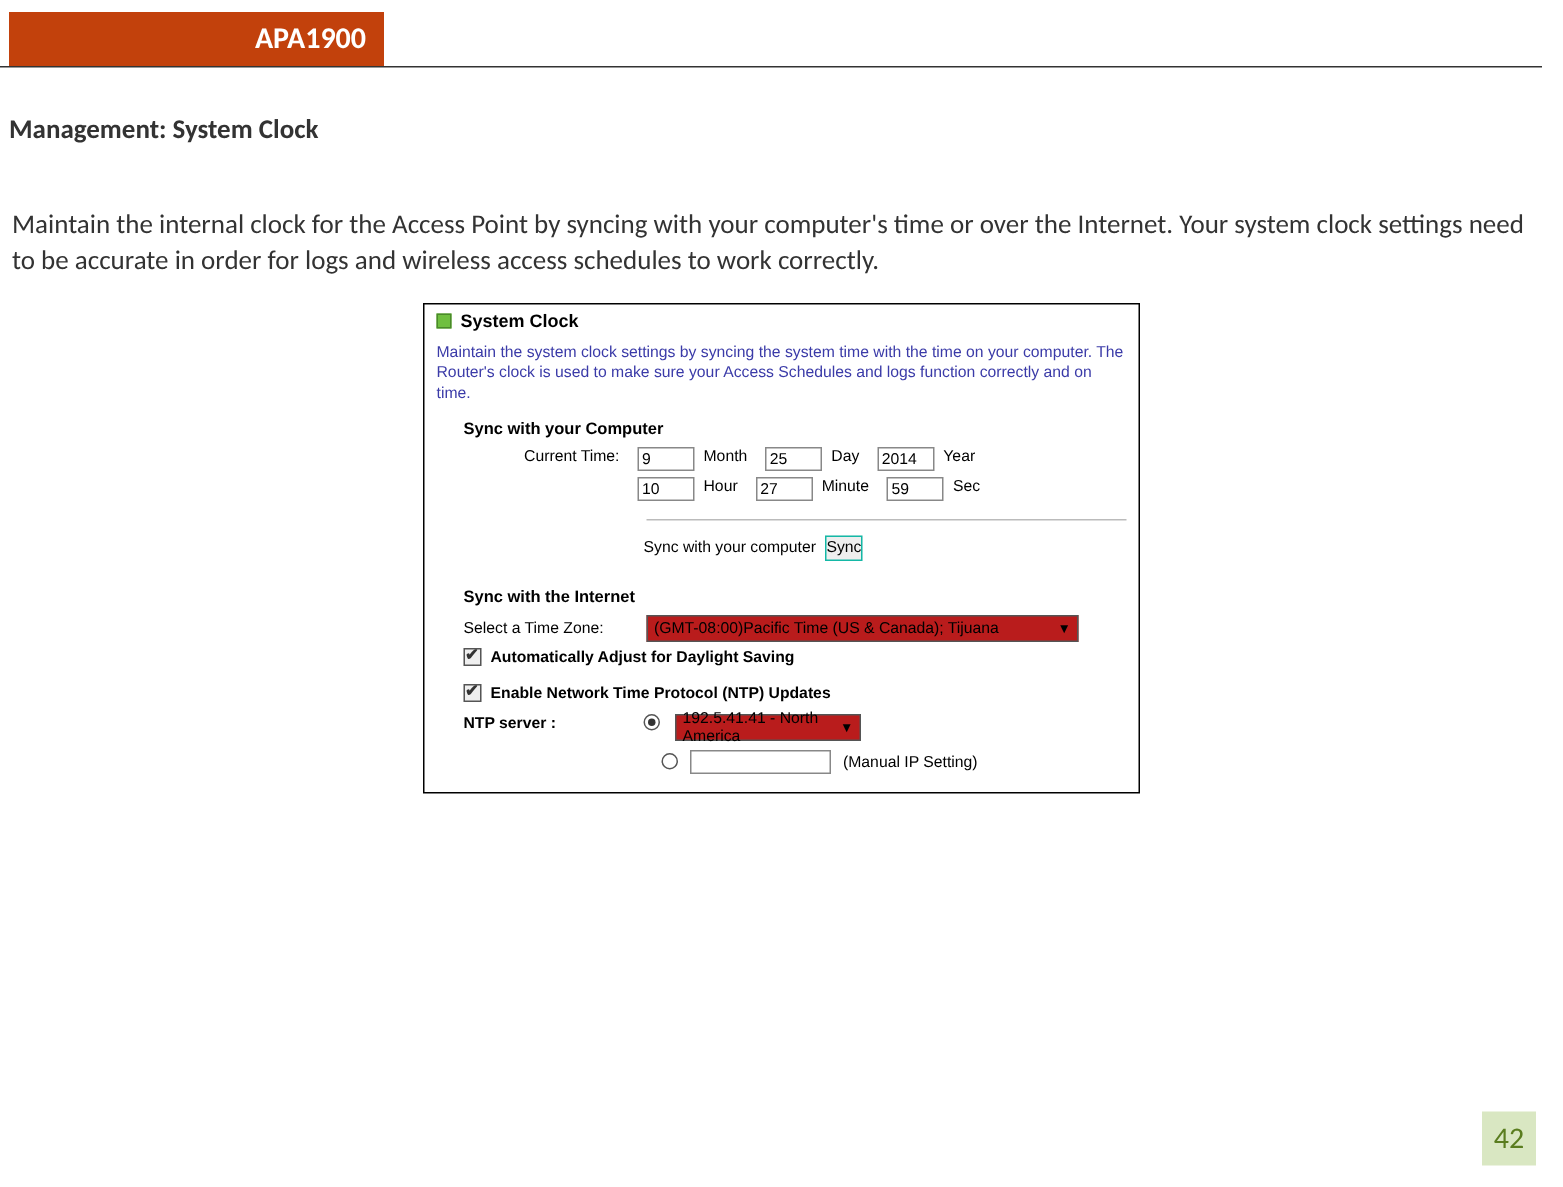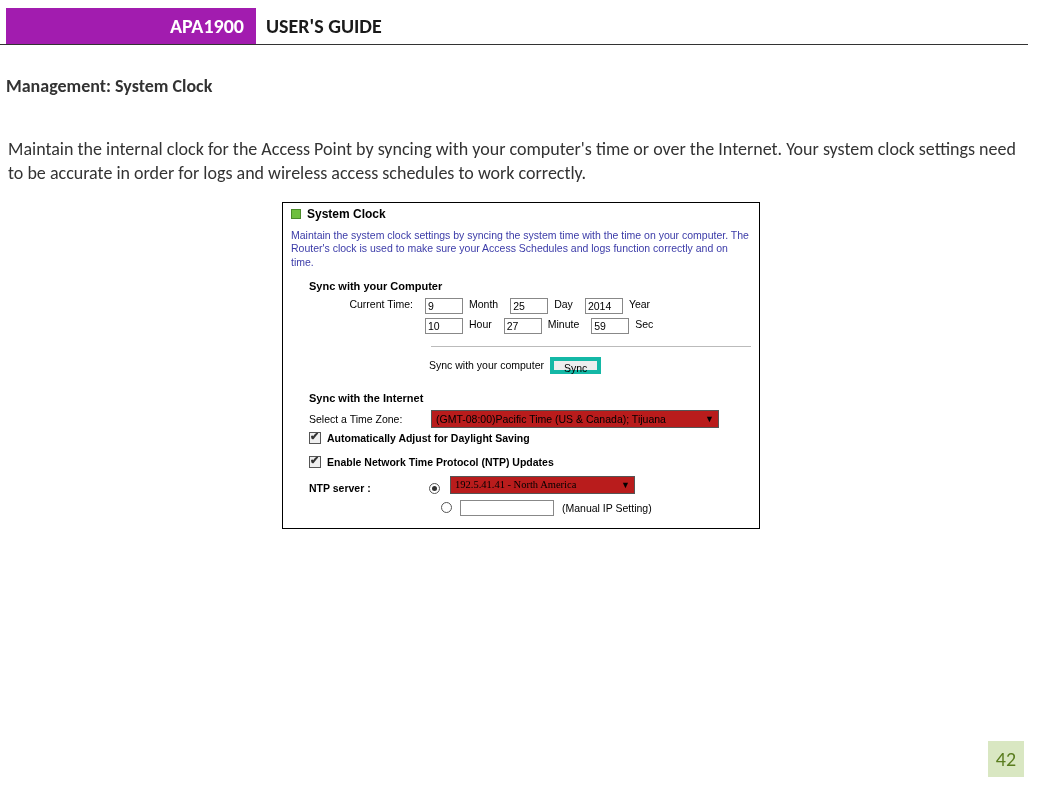--- a/index.html
+++ b/index.html
@@ -14,21 +14,21 @@
     position: relative;
   }
   .header-bar {
     display: flex;
     align-items: stretch;
     border-bottom: 1.5px solid #333;
     margin: 8px 14px 0 0;
   }
   .header-spacer-left { width: 6px; }
   .header-product {
-    background: #a21caf;
+    background: #c2410c;
     color: #fff;
     font-weight: bold;
     font-size: 20px;
     padding: 6px 12px 6px 12px;
     display: flex;
     align-items: center;
     min-width: 250px;
     justify-content: flex-end;
   }
   .header-title {
@@ -72,35 +72,35 @@
   .panel-subhead { font-weight: bold; font-size: 11px; margin: 8px 0 6px 18px; }
   .row { display: flex; align-items: flex-start; gap: 6px; margin: 4px 0 4px 18px; font-size: 10.5px; }
   .row .lbl-left { width: 110px; text-align: right; padding-right: 6px; }
   .tinput {
     width: 38px; height: 16px; border: 1px solid #888; font-size: 10.5px; padding: 0 2px;
     background: #fff;
   }
   .unit { font-size: 10.5px; margin-right: 6px; }
   .hr { border-top: 1px solid #bbb; margin: 12px 0 10px 140px; }
   .sync-row { display:flex; align-items:center; gap:6px; margin-left: 138px; font-size:10.5px; }
-  .btn { border:4px solid #14b8a6; background:#eee; font-size:10.5px; padding:0 10px; height:17px; line-height:15px; cursor:pointer; }
+  .btn { border:1px solid #14b8a6; background:#eee; font-size:10.5px; padding:0 0; height:17px; line-height:15px; cursor:pointer; }
   .tz-row { display:flex; align-items:center; gap:12px; margin:6px 0 0 18px; font-size:10.5px; }
   .tz-row .tzlbl { font-weight: normal; width: 110px; }
   .select {
     border:1px solid #555; font-size:10.5px; height:18px; background:#b91c1c;
     display:flex; align-items:center; justify-content:space-between;
     padding:0 4px 0 4px; cursor:pointer;
   }
   .select.wide { width: 288px; }
-  .select.narrow { width: 185px; font-family: Liberation Serif, serif; }
+  .select.narrow { width: 124px; }
   .caret { font-size:9px; }
   .chk-row { display:flex; align-items:center; gap:6px; margin:12px 0 0 18px; font-size:10.5px; font-weight:bold; }
   .chk { width:12px; height:12px; border:1px solid #555; background:#efefef; position:relative; }
   .chk.checked::after { content:"✔"; position:absolute; top:-3px; left:0; font-size:11px; color:#333; }
-  .ntp-row { display:flex; align-items:flex-end; gap:10px; margin:8px 0 0 18px; font-size:10.5px; }
+  .ntp-row { display:flex; align-items:flex-start; gap:10px; margin:8px 0 0 18px; font-size:10.5px; }
   .ntp-row .ntplbl { font-weight:bold; width:110px; }
   .radio { width:11px; height:11px; border:1px solid #555; border-radius:50%; position:relative; }
   .radio.on::after { content:""; position:absolute; top:2px; left:2px; width:5px; height:5px; background:#333; border-radius:50%; }
   .ip-row { display:flex; align-items:center; gap:8px; margin:6px 0 0 150px; font-size:10.5px; }
   .ipbox { width:94px; height:16px; border:1px solid #888; background:#fff; }
   .page-num {
     position: absolute;
     right: 18px;
     bottom: 14px;
     width: 36px; height: 36px;
@@ -109,21 +109,20 @@
     font-size: 20px;
     display:flex; align-items:center; justify-content:center;
   }
 </style>
 </head>
 <body>
 
 <div class="header-bar">
   <div class="header-spacer-left"></div>
   <div class="header-product">APA1900</div>
-  <div class="header-title">USER'S GUIDE</div>
 </div>
 
 <div class="section-heading">Management: System Clock</div>
 
 <div class="body-text">Maintain the internal clock for the Access Point by syncing with your computer's time or over the Internet. Your system clock settings need to be accurate in order for logs and wireless access schedules to work correctly.</div>
 
 <div class="panel-wrap">
   <div class="panel">
 
     <div class="panel-title-row">

